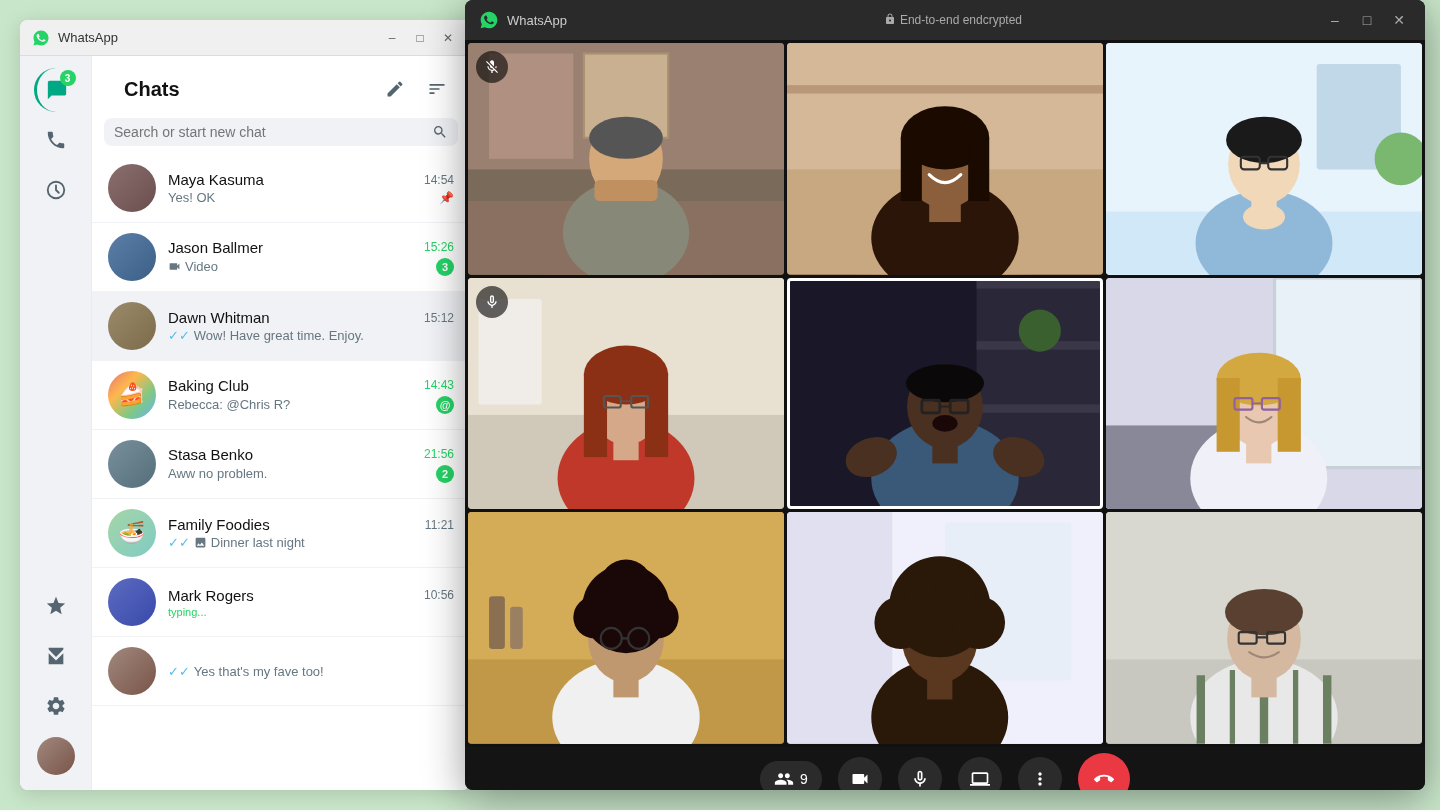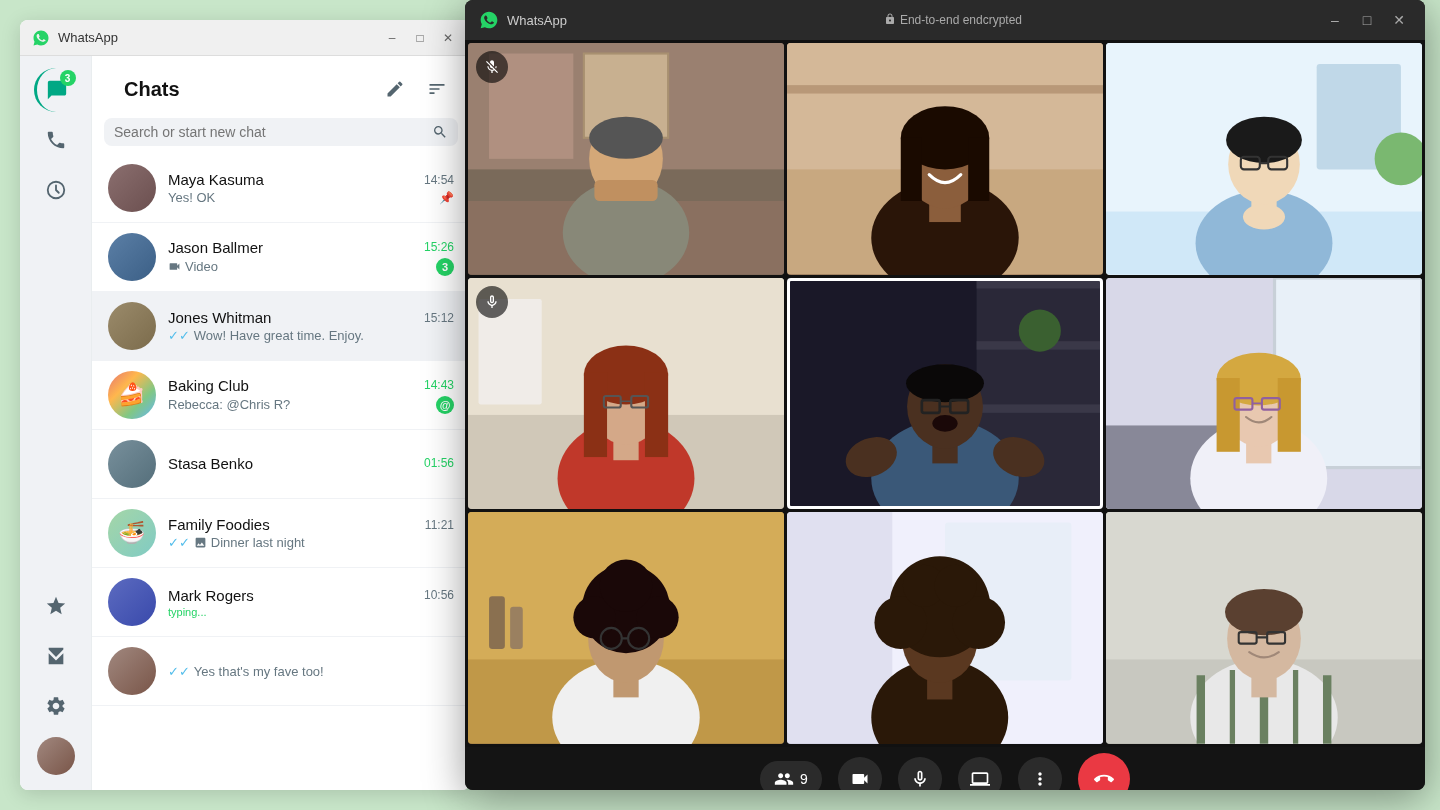--- a/index.html
+++ b/index.html
@@ -600,21 +600,21 @@
               </span>
               <div class="unread-badge">3</div>
             </div>
           </div>
         </div>
 
         <div class="chat-item active">
           <div class="chat-avatar av-alice"></div>
           <div class="chat-info">
             <div class="chat-info-top">
-              <span class="chat-name">Jones Whitman</span>
+              <span class="chat-name">Dawn Whitman</span>
               <span class="chat-time">15:12</span>
             </div>
             <div class="chat-preview-bottom">
               <span class="chat-preview">
                 <span class="double-check">✓✓</span>
                 Wow! Have great time. Enjoy.
               </span>
             </div>
           </div>
         </div>
@@ -631,21 +631,25 @@
               <div class="mention-badge">@</div>
             </div>
           </div>
         </div>
 
         <div class="chat-item">
           <div class="chat-avatar av-stasa"></div>
           <div class="chat-info">
             <div class="chat-info-top">
               <span class="chat-name">Stasa Benko</span>
-              <span class="chat-time unread">01:56</span>
+              <span class="chat-time unread">21:56</span>
+            </div>
+            <div class="chat-preview-bottom">
+              <span class="chat-preview">Aww no problem.</span>
+              <div class="unread-badge">2</div>
             </div>
           </div>
         </div>
 
         <div class="chat-item">
           <div class="chat-avatar av-family" style="font-size:22px; display:flex; align-items:center; justify-content:center;">🍜</div>
           <div class="chat-info">
             <div class="chat-info-top">
               <span class="chat-name">Family Foodies</span>
               <span class="chat-time">11:21</span>

